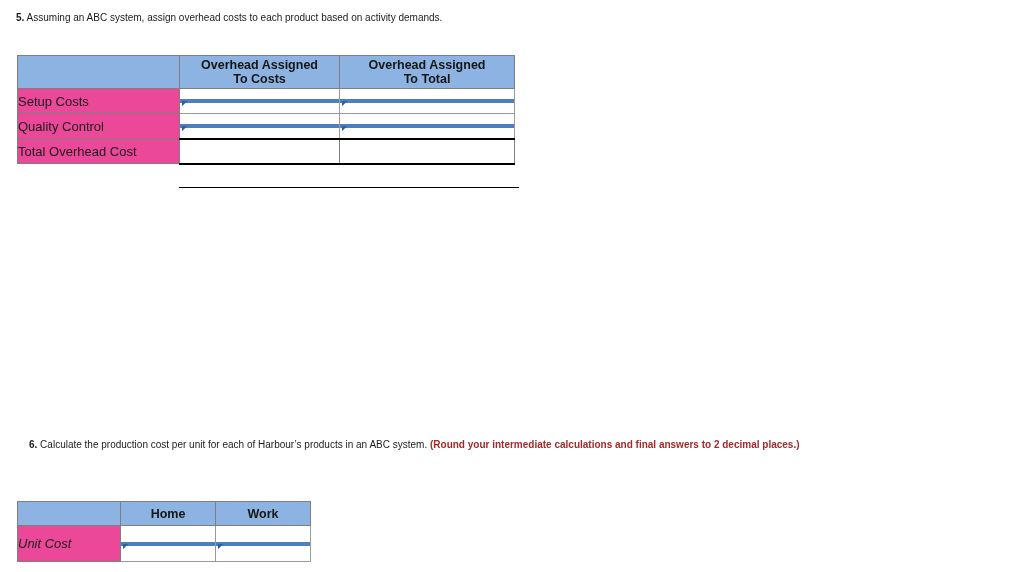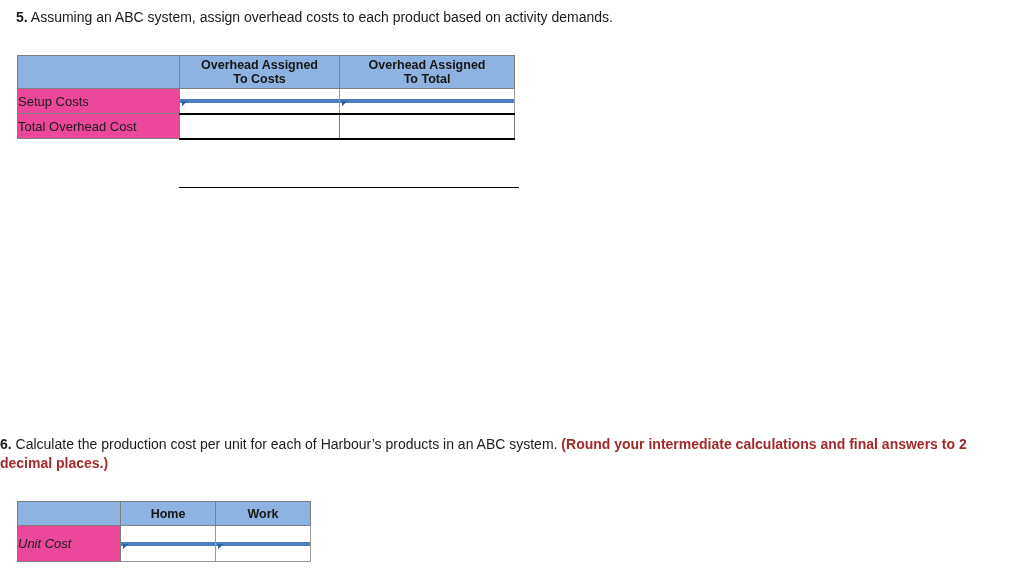--- a/index.html
+++ b/index.html
@@ -12,35 +12,35 @@
     height: 572px;
     position: relative;
     font-family: "Liberation Sans", sans-serif;
     color: #1a1a1a;
     -webkit-font-smoothing: antialiased;
   }
 
   
   .question {
     position: absolute;
-    font-size: 14px;
+    font-size: 10px;
     line-height: 19px;
     color: #1b1b1b;
   }
   .q-num {
     font-weight: bold;
   }
   .q-text { font-weight: normal; }
   .q-note {
     color: #a32a2a;
     font-weight: bold;
   }
 
   #question-5 { left: 16px; top: 8px; width: 980px; }
-  #question-6 { left: 0; top: 435px; width: 980px; }
+  #question-6 { left: 29px; top: 435px; width: 980px; }
 
   
   .sheet-table {
     position: absolute;
     border-collapse: collapse;
     table-layout: fixed;
     font-size: 13px;
     color: #1b1b1b;
   }
   .sheet-table td, .sheet-table th {
@@ -178,20 +178,29 @@
     <tr class="data-row">
       <td class="lbl">Setup Costs</td>
       <td class="cell-wrap">
         <div class="inputbox"></div>
       </td>
       <td class="cell-wrap">
         <div class="inputbox"></div>
       </td>
     </tr>
     <tr class="data-row">
+      <td class="lbl">Quality Control</td>
+      <td class="cell-wrap">
+        <div class="inputbox"></div>
+      </td>
+      <td class="cell-wrap">
+        <div class="inputbox"></div>
+      </td>
+    </tr>
+    <tr class="data-row">
       <td class="lbl">Total Overhead Cost</td>
       <td class="cell-total"></td>
       <td class="cell-total"></td>
     </tr>
   </tbody>
 </table>
 <div class="dbl-under" style="left:179px; top:187px; width:340px;"></div>
 
 <div class="question" id="question-6">
   <span class="q-num">6.</span><span class="q-text"> Calculate the production cost per unit for each of Harbour’s products in an ABC system. </span><span class="q-note">(Round your intermediate calculations and final answers to 2 decimal places.)</span>

